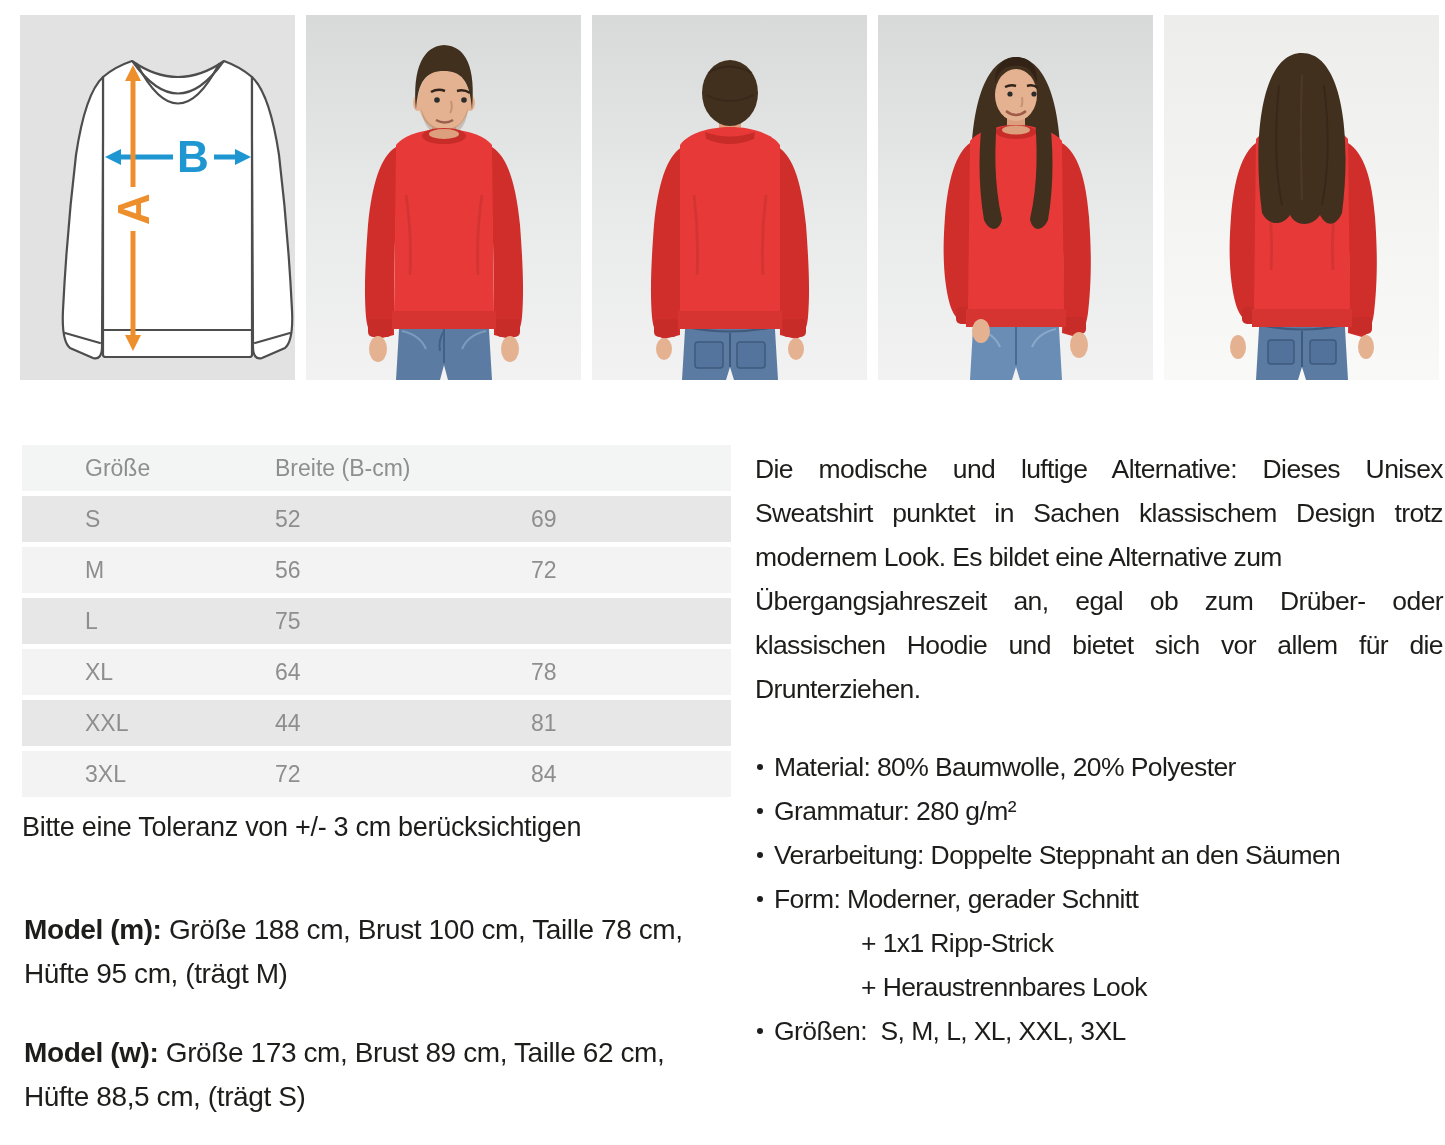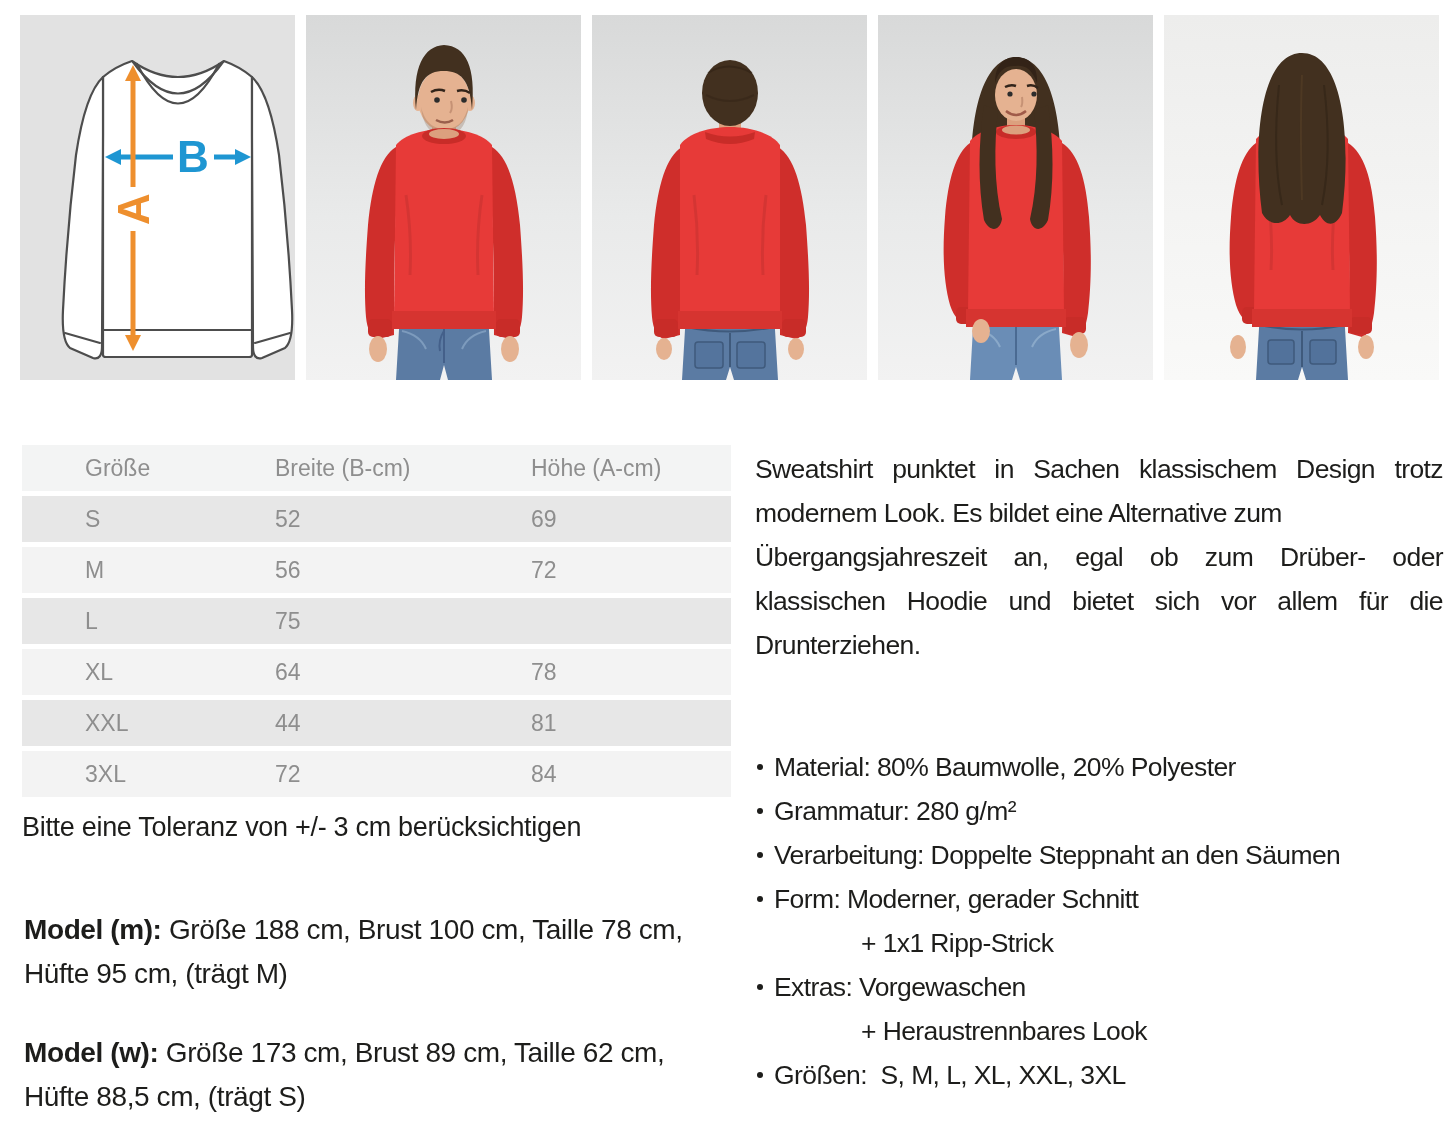--- a/index.html
+++ b/index.html
@@ -236,21 +236,20 @@
       <ellipse class="f-skin" cx="74" cy="332" rx="8" ry="12"></ellipse>
       <ellipse class="f-skin" cx="202" cy="332" rx="8" ry="12"></ellipse>
     </svg>
   </div>
 </div>
 
 <div class="sizetable">
   <div class="trow thead">
     <div class="tc c1">Größe</div>
     <div class="tc c2">Breite (B-cm)</div>
-    <div class="tc c3">Höhe (A-cm)</div>
   </div>
   <div class="trow dark">
     <div class="tc c1">S</div>
     <div class="tc c2">52</div>
     <div class="tc c3">69</div>
   </div>
   <div class="trow lightr">
     <div class="tc c1">M</div>
     <div class="tc c2">56</div>
     <div class="tc c3">72</div>
@@ -276,20 +275,21 @@
   </div>
 </div>
 
 <div class="tol">Bitte eine Toleranz von +/- 3 cm berücksichtigen</div>
 
 <div class="model m1"><span class="mlabel">Model (m):</span><span> Größe 188 cm, Brust 100 cm, Taille 78 cm, Hüfte 95 cm, (trägt M)</span></div>
 
 <div class="model m2"><span class="mlabel">Model (w):</span><span> Größe 173 cm, Brust 89 cm, Taille 62 cm, Hüfte 88,5 cm, (trägt S)</span></div>
 
 <div class="desc">
+  <div class="dline j">Die modische und luftige Alternative: Dieses Unisex</div>
   <div class="dline j">Sweatshirt punktet in Sachen klassischem Design trotz</div>
   <div class="dline">modernem Look. Es bildet eine Alternative zum</div>
   <div class="dline j">Übergangsjahreszeit an, egal ob zum Drüber- oder</div>
   <div class="dline j">klassischen Hoodie und bietet sich vor allem für die</div>
   <div class="dline">Drunterziehen.</div>
 </div>
 
 <div class="features">
   <div class="feat">
       <span class="dot"></span>
@@ -304,24 +304,20 @@
       <span>Verarbeitung: Doppelte Steppnaht an den Säumen</span>
     </div>
   <div class="feat">
       <span class="dot"></span>
       <span>Form: Moderner, gerader Schnitt</span>
     </div>
   <div class="feat cont">
       <span class="dot"></span>
       <span>+ 1x1 Ripp-Strick</span>
     </div>
-  <div class="feat">
-      <span class="dot"></span>
-      <span>Extras: Vorgewaschen</span>
-    </div>
   <div class="feat cont">
       <span class="dot"></span>
       <span>+ Heraustrennbares Look</span>
     </div>
   <div class="feat">
       <span class="dot"></span>
       <span>Größen:&nbsp; S, M, L, XL, XXL, 3XL</span>
     </div>
 </div>
 

